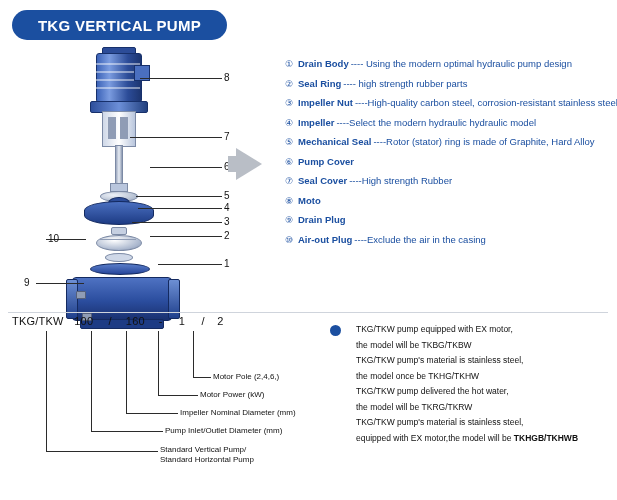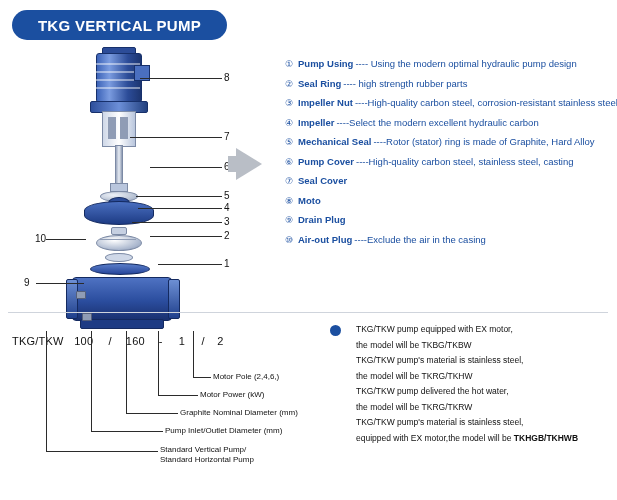--- a/index.html
+++ b/index.html
@@ -283,21 +283,20 @@
     left: 4px;
     top: 0px;
     font-size: 11px;
     color: #111;
     font-family: "Liberation Sans", sans-serif;
     letter-spacing: 0.2px;
   }
   .model-line span.seg {
     display: inline-block;
     text-align: center;
-    margin-top: 20px;
   }
   .vline {
     position: absolute;
     width: 1px;
     background: #2b2b2b;
   }
   .hline {
     position: absolute;
     height: 1px;
     background: #2b2b2b;
@@ -414,63 +413,63 @@
     <div class="leader" style="left:122px; top:177px; width:90px;"></div>
     <div class="callout-num" style="left:214px; top:171px;">3</div>
 
     <div class="leader" style="left:140px; top:191px; width:72px;"></div>
     <div class="callout-num" style="left:214px; top:185px;">2</div>
 
     <div class="leader" style="left:148px; top:219px; width:64px;"></div>
     <div class="callout-num" style="left:214px; top:213px;">1</div>
 
     <div class="leader" style="left:36px; top:194px; width:40px;"></div>
-    <div class="callout-num" style="left:25px; top:188px;">10</div>
+    <div class="callout-num" style="left:38px; top:188px;">10</div>
 
     <div class="leader" style="left:26px; top:238px; width:48px;"></div>
     <div class="callout-num" style="left:14px; top:232px;">9</div>
   </div>
 
   <div class="arrow-tail"></div>
   <div class="arrow"></div>
 
   <div class="legend">
     <div class="legend-row">
       <span class="legend-num">①</span>
-      <span class="legend-name">Pump Using</span>
+      <span class="legend-name">Drain Body</span>
       <span class="legend-desc">---- Using the modern optimal hydraulic pump design</span>
     </div>
     <div class="legend-row">
       <span class="legend-num">②</span>
       <span class="legend-name">Seal Ring</span>
       <span class="legend-desc">---- high strength rubber parts</span>
     </div>
     <div class="legend-row">
       <span class="legend-num">③</span>
       <span class="legend-name">Impeller Nut</span>
       <span class="legend-desc">----High-quality carbon steel, corrosion-resistant stainless steel</span>
     </div>
     <div class="legend-row">
       <span class="legend-num">④</span>
       <span class="legend-name">Impeller</span>
-      <span class="legend-desc">----Select the modern excellent hydraulic carbon</span>
+      <span class="legend-desc">----Select the modern hydraulic hydraulic model</span>
     </div>
     <div class="legend-row">
       <span class="legend-num">⑤</span>
       <span class="legend-name">Mechanical Seal</span>
       <span class="legend-desc">----Rotor (stator) ring is made of Graphite, Hard Alloy</span>
     </div>
     <div class="legend-row">
       <span class="legend-num">⑥</span>
       <span class="legend-name">Pump Cover</span>
-      <span class="legend-desc">----High-quality carbon steel, stainless steel, casting</span>
     </div>
     <div class="legend-row">
       <span class="legend-num">⑦</span>
       <span class="legend-name">Seal Cover</span>
+      <span class="legend-desc">----High strength Rubber</span>
     </div>
     <div class="legend-row">
       <span class="legend-num">⑧</span>
       <span class="legend-name">Moto</span>
     </div>
     <div class="legend-row">
       <span class="legend-num">⑨</span>
       <span class="legend-name">Drain Plug</span>
     </div>
     <div class="legend-row">
@@ -497,37 +496,37 @@
     <div class="vline" style="left:185px; top:16px; height:46px;"></div>
     <div class="hline" style="left:185px; top:62px; width:18px;"></div>
     <div class="model-label" style="left:205px; top:57px;">Motor Pole (2,4,6,)</div>
 
     <div class="vline" style="left:150px; top:16px; height:64px;"></div>
     <div class="hline" style="left:150px; top:80px; width:40px;"></div>
     <div class="model-label" style="left:192px; top:75px;">Motor Power  (kW)</div>
 
     <div class="vline" style="left:118px; top:16px; height:82px;"></div>
     <div class="hline" style="left:118px; top:98px; width:52px;"></div>
-    <div class="model-label" style="left:172px; top:93px;">Graphite Nominal Diameter (mm)</div>
+    <div class="model-label" style="left:172px; top:93px;">Impeller Nominal Diameter (mm)</div>
 
     <div class="vline" style="left:83px; top:16px; height:100px;"></div>
     <div class="hline" style="left:83px; top:116px; width:72px;"></div>
     <div class="model-label" style="left:157px; top:111px;">Pump Inlet/Outlet Diameter (mm)</div>
 
     <div class="vline" style="left:38px; top:16px; height:120px;"></div>
     <div class="hline" style="left:38px; top:136px; width:112px;"></div>
     <div class="model-label" style="left:152px; top:130px;">Standard Vertical Pump/</div>
     <div class="model-label" style="left:152px; top:140px;">Standard Horizontal Pump</div>
   </div>
 
   <div class="notes">
     <div class="note-dot"></div>
     <div class="note-line first">TKG/TKW pump equipped with EX motor,</div>
     <div class="note-line indent">the model will be TKBG/TKBW</div>
     <div class="note-line indent">TKG/TKW pump's material is stainless steel,</div>
-    <div class="note-line indent">the model will be TKRG/TKHW</div>
+    <div class="note-line indent">the model once be TKHG/TKHW</div>
     <div class="note-line indent">TKG/TKW pump delivered the hot water,</div>
     <div class="note-line indent">the model will be TKRG/TKRW</div>
     <div class="note-line indent">TKG/TKW pump's material is stainless steel,</div>
     <div class="note-line indent"><span>equipped with EX motor,the model will be </span><b>TKHGB/TKHWB</b></div>
   </div>
 
 </div>
 
 </body></html>

